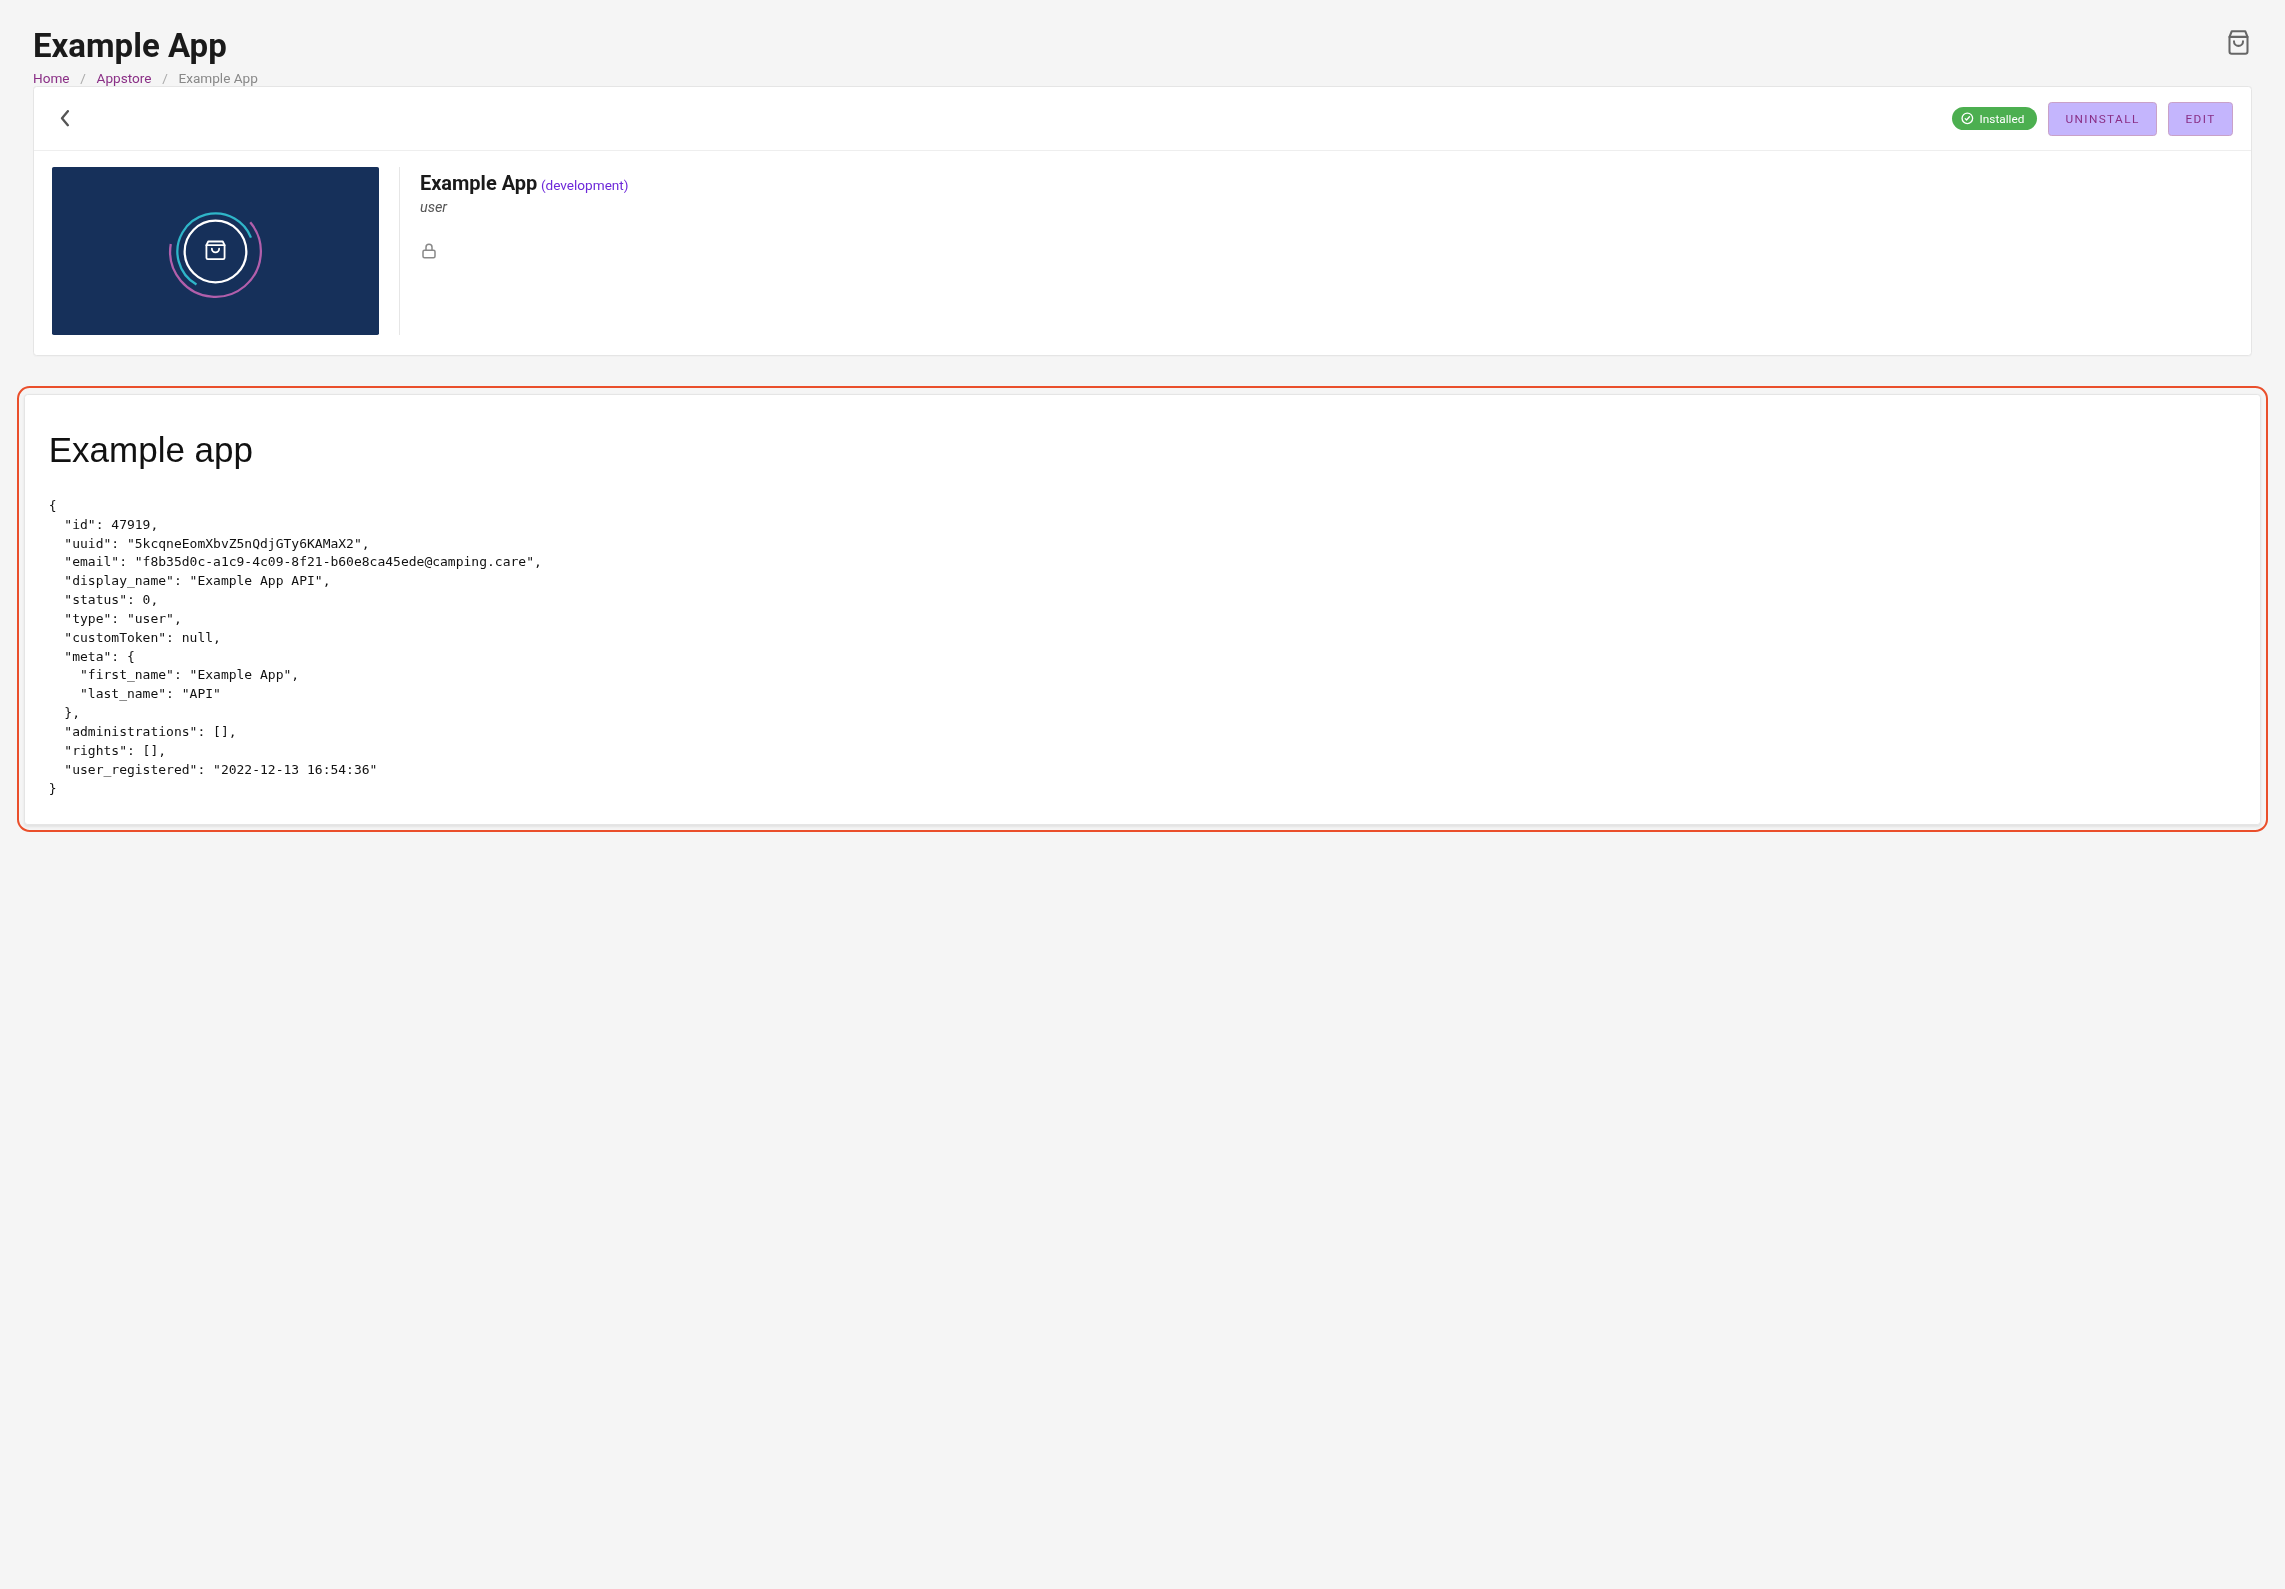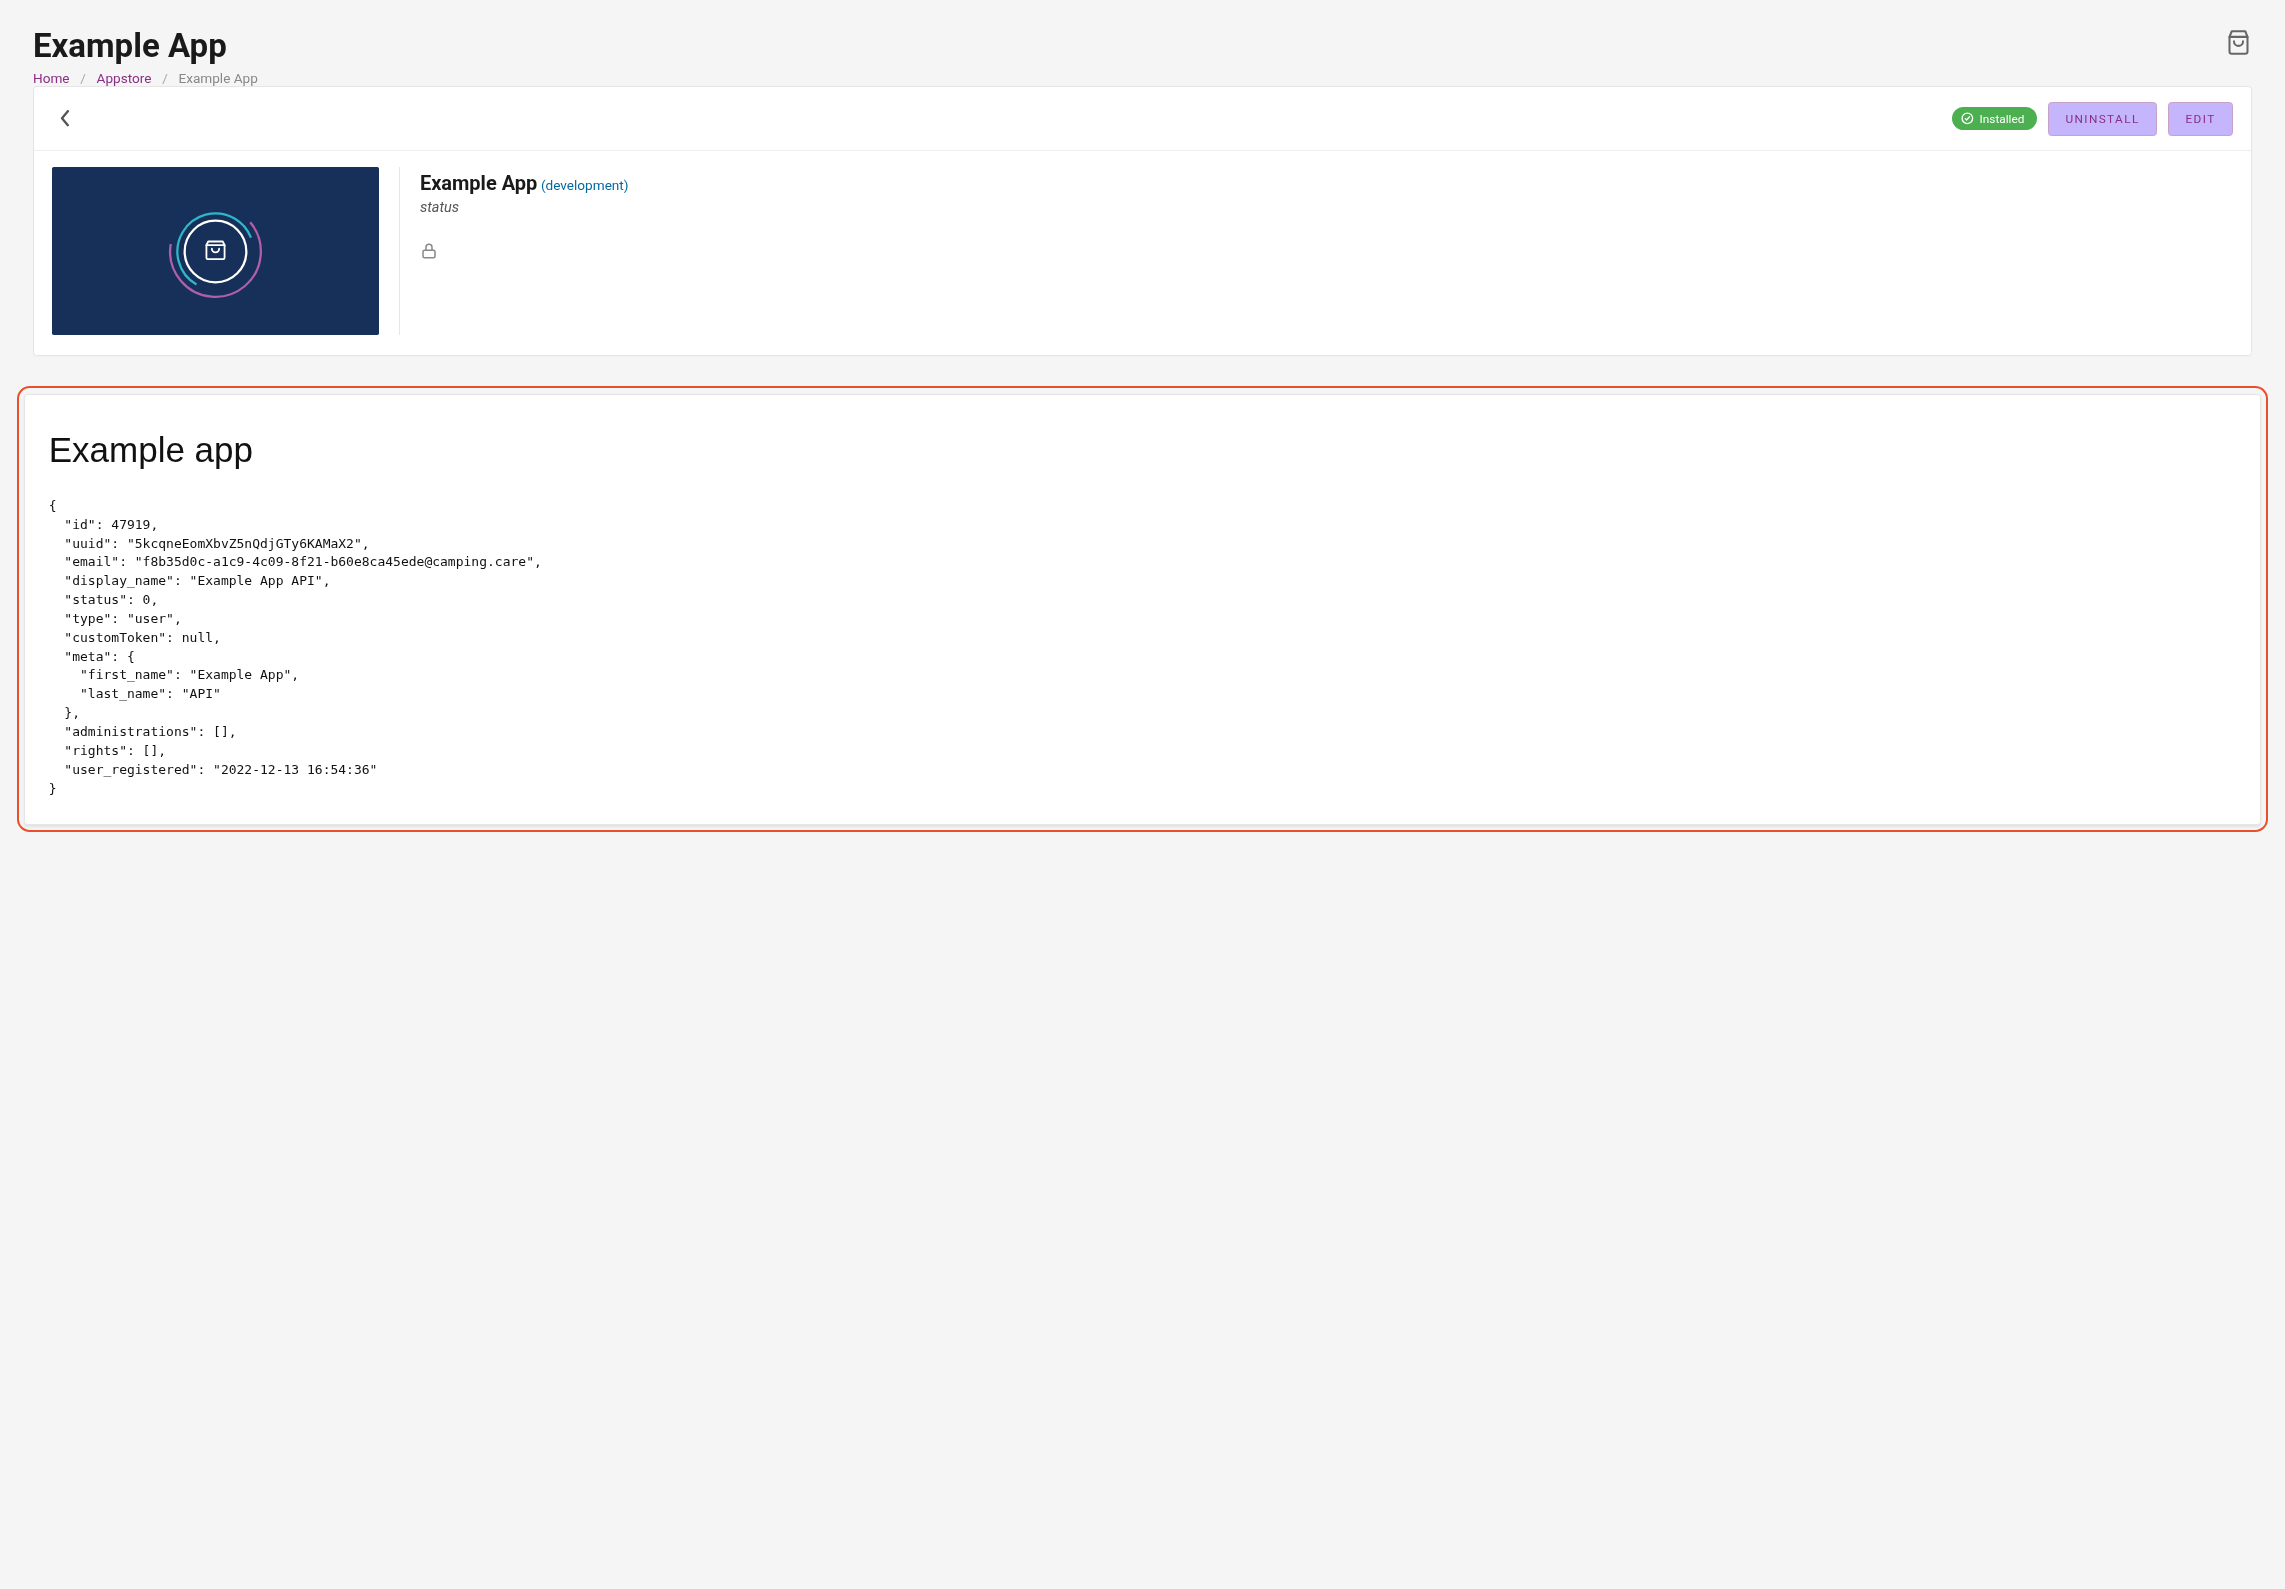--- a/index.html
+++ b/index.html
@@ -92,21 +92,21 @@
   }
   .divider-v {
     width: 0.9px; background: #e6e6e6; align-self: stretch;
   }
   .app-meta { padding-top: 3.6px; }
   .app-name {
     font-size: 20px; font-weight: 700; color: #1a1a1a;
     display: inline;
   }
   .app-stage {
-    font-size: 13.6px; font-weight: 400; color: #0369a1;
+    font-size: 13.6px; font-weight: 400; color: #6d28d9;
   }
   .app-cat {
     font-style: italic; color: #555; font-size: 14.5px; margin-top: 3.6px;
   }
   .lock-row { margin-top: 25.5px; color: #888; }
 
   
   .highlight-wrap {
     border: 2.3px solid #ea4f2b;
     border-radius: 12.7px;
@@ -198,21 +198,21 @@
           <path d="M16 10a4 4 0 0 1-8 0"></path>
         </g>
       </svg>
     </div>
     <div class="divider-v"></div>
     <div class="app-meta">
       <div>
         <span class="app-name">Example App</span>
         <span class="app-stage">(development)</span>
       </div>
-      <div class="app-cat">status</div>
+      <div class="app-cat">user</div>
       <div class="lock-row">
         <svg width="18" height="20" viewBox="0 0 24 24" fill="none" stroke="currentColor" stroke-width="2" stroke-linecap="round" stroke-linejoin="round">
           <rect x="4" y="11" width="16" height="10" rx="2"></rect>
           <path d="M8 11V7a4 4 0 0 1 8 0v4"></path>
         </svg>
       </div>
     </div>
   </div>
 </div>
 

